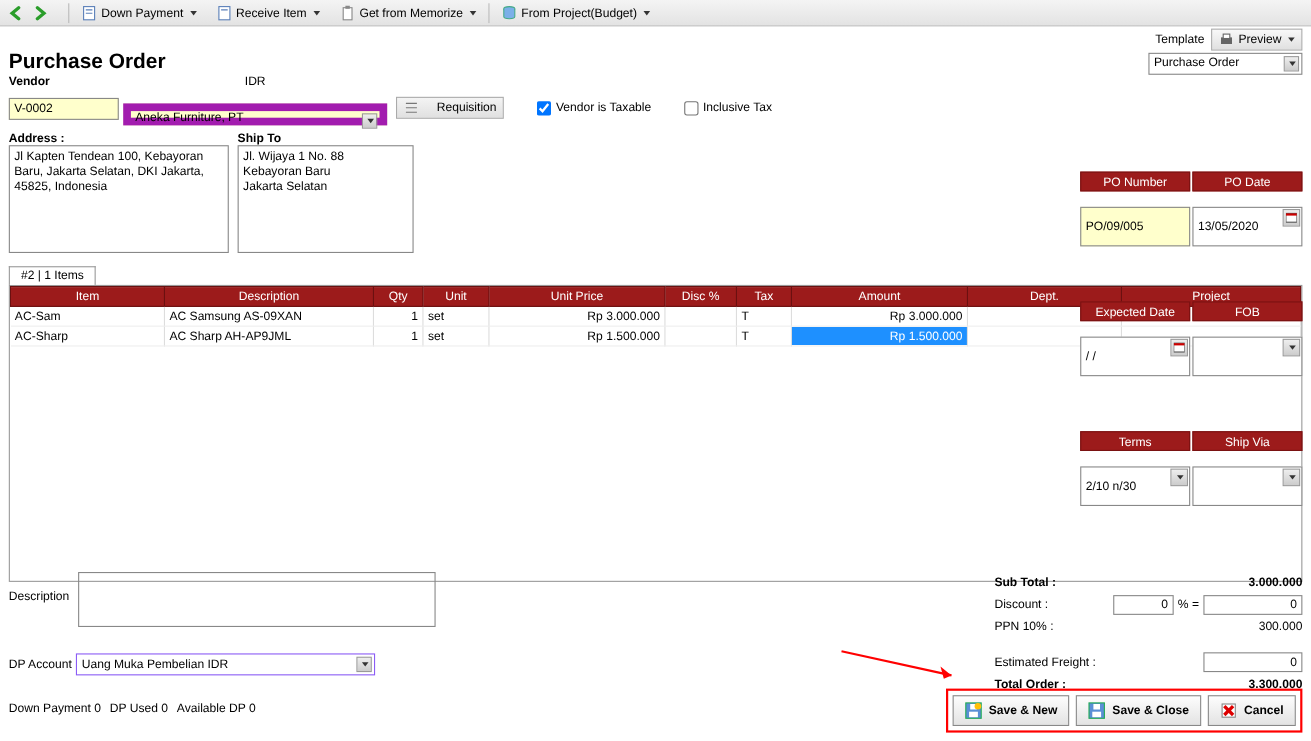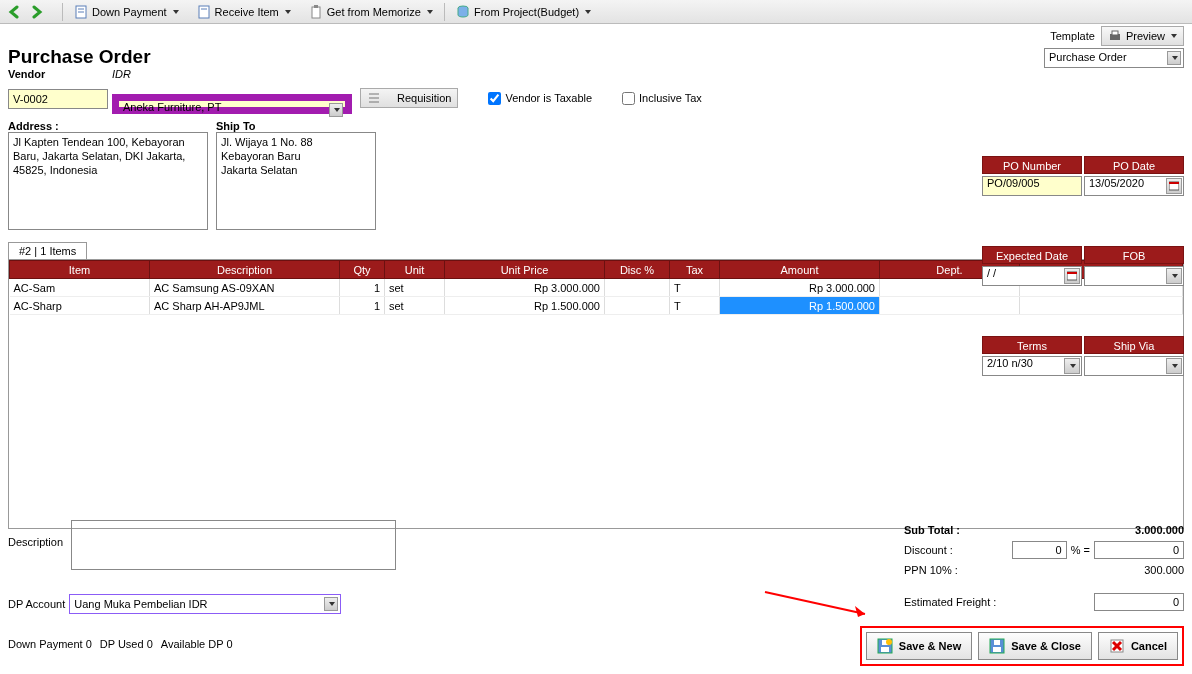--- a/index.html
+++ b/index.html
@@ -30,21 +30,21 @@
 .req-btn { margin-left:8px; height:20px; border:1px solid #aaa; background:linear-gradient(#f4f4f4,#e0e0e0); padding:0 6px; display:flex; align-items:center; gap:16px; cursor:pointer;}
 .chk { margin-left:30px; display:flex; align-items:center; gap:4px; cursor:pointer;}
 .chk input { width:13px; height:13px; }
 
 .vendor-block { display:flex; padding: 4px 8px 0 8px; gap:8px; }
 .addr-col { display:flex; flex-direction:column; }
 .addr-label { font-weight:bold; }
 .addr-box { width:200px; height:98px; border:1px solid #888; padding:2px 4px; line-height:14px; overflow:hidden;}
 .po-info { position:absolute; right:8px; top:108px; display:grid; grid-template-columns: 100px 100px; gap:2px 2px; }
 .po-hdr { background:#9c1b1b; color:#fff; text-align:center; height:18px; line-height:18px; border:1px solid #7a1212;margin-top:48px;}
-.po-cell { height:20px; border:1px solid #888; background:#fff; display:flex; padding:0 4px; position:relative; }
+.po-cell { height:36px; border:1px solid #888; background:#fff; display:flex; align-items:center; padding:0 4px; position:relative;margin-top:12px; }
 .po-cell.y { background:#ffffcc; }
 .po-cell .mini-btn { position:absolute; right:1px; top:1px; width:16px; height:16px; background:linear-gradient(#eee,#ccc); border:1px solid #999; display:flex; align-items:center; justify-content:center; cursor:pointer;}
 
 .tab-bar { margin-top:4px;}
 .tab { display:inline-block; border:1px solid #999; border-bottom:none; background:#fff; padding:2px 10px;}
 
 
 .items-wrap { border:1px solid #999; margin: 0 8px; height:270px; overflow:hidden;}
 .items-table { width:100%; border-collapse:collapse; table-layout:fixed;}
 .items-table th { background:#9c1b1b; color:#fff; font-weight:normal; height:18px; border:1px solid #6b1010; text-align:center;}
@@ -141,21 +141,21 @@
       <span>Purchase Order</span>
       <span class="sel-arrow">
           <span class="tb-dd"></span>
         </span>
     </div>
   </div>
 </div>
 
 <div style="display:flex; align-items:flex-end; padding:0 8px; gap:0;">
   <div style="width:104px;"><span class="vlabel">Vendor</span></div>
-  <div style="width:244px; text-align:left; padding-right:4px;font-style:italic;"><span>IDR</span></div>
+  <div style="width:244px; text-align:center; padding-right:4px;"><span>IDR</span></div>
 </div>
 <div class="vendor-row">
   <div class="vcode">
       <span>V-0002</span>
     </div>
   <div class="vname">
     <span>Aneka Furniture, PT</span>
     <span class="sel-arrow">
         <span class="tb-dd"></span>
       </span>
@@ -330,20 +330,24 @@
     </div>
     <div class="trow">
         <span>PPN 10% :</span>
         <span class="val">300.000</span>
       </div>
     <div style="height:12px"></div>
     <div class="trow">
         <span>Estimated Freight :</span>
         <input class="tinput" style="width: 90px;" value="0">
       </div>
+    <div class="trow bold">
+        <span>Total Order :</span>
+        <span class="val">3.300.000</span>
+      </div>
   </div>
 </div>
 
 <div class="status-bar">
   <span>Down Payment 0</span>
   <span>DP Used 0</span>
   <span>Available DP 0</span>
 </div>
 
 <svg class="arrow-annot" width="120" height="40">

